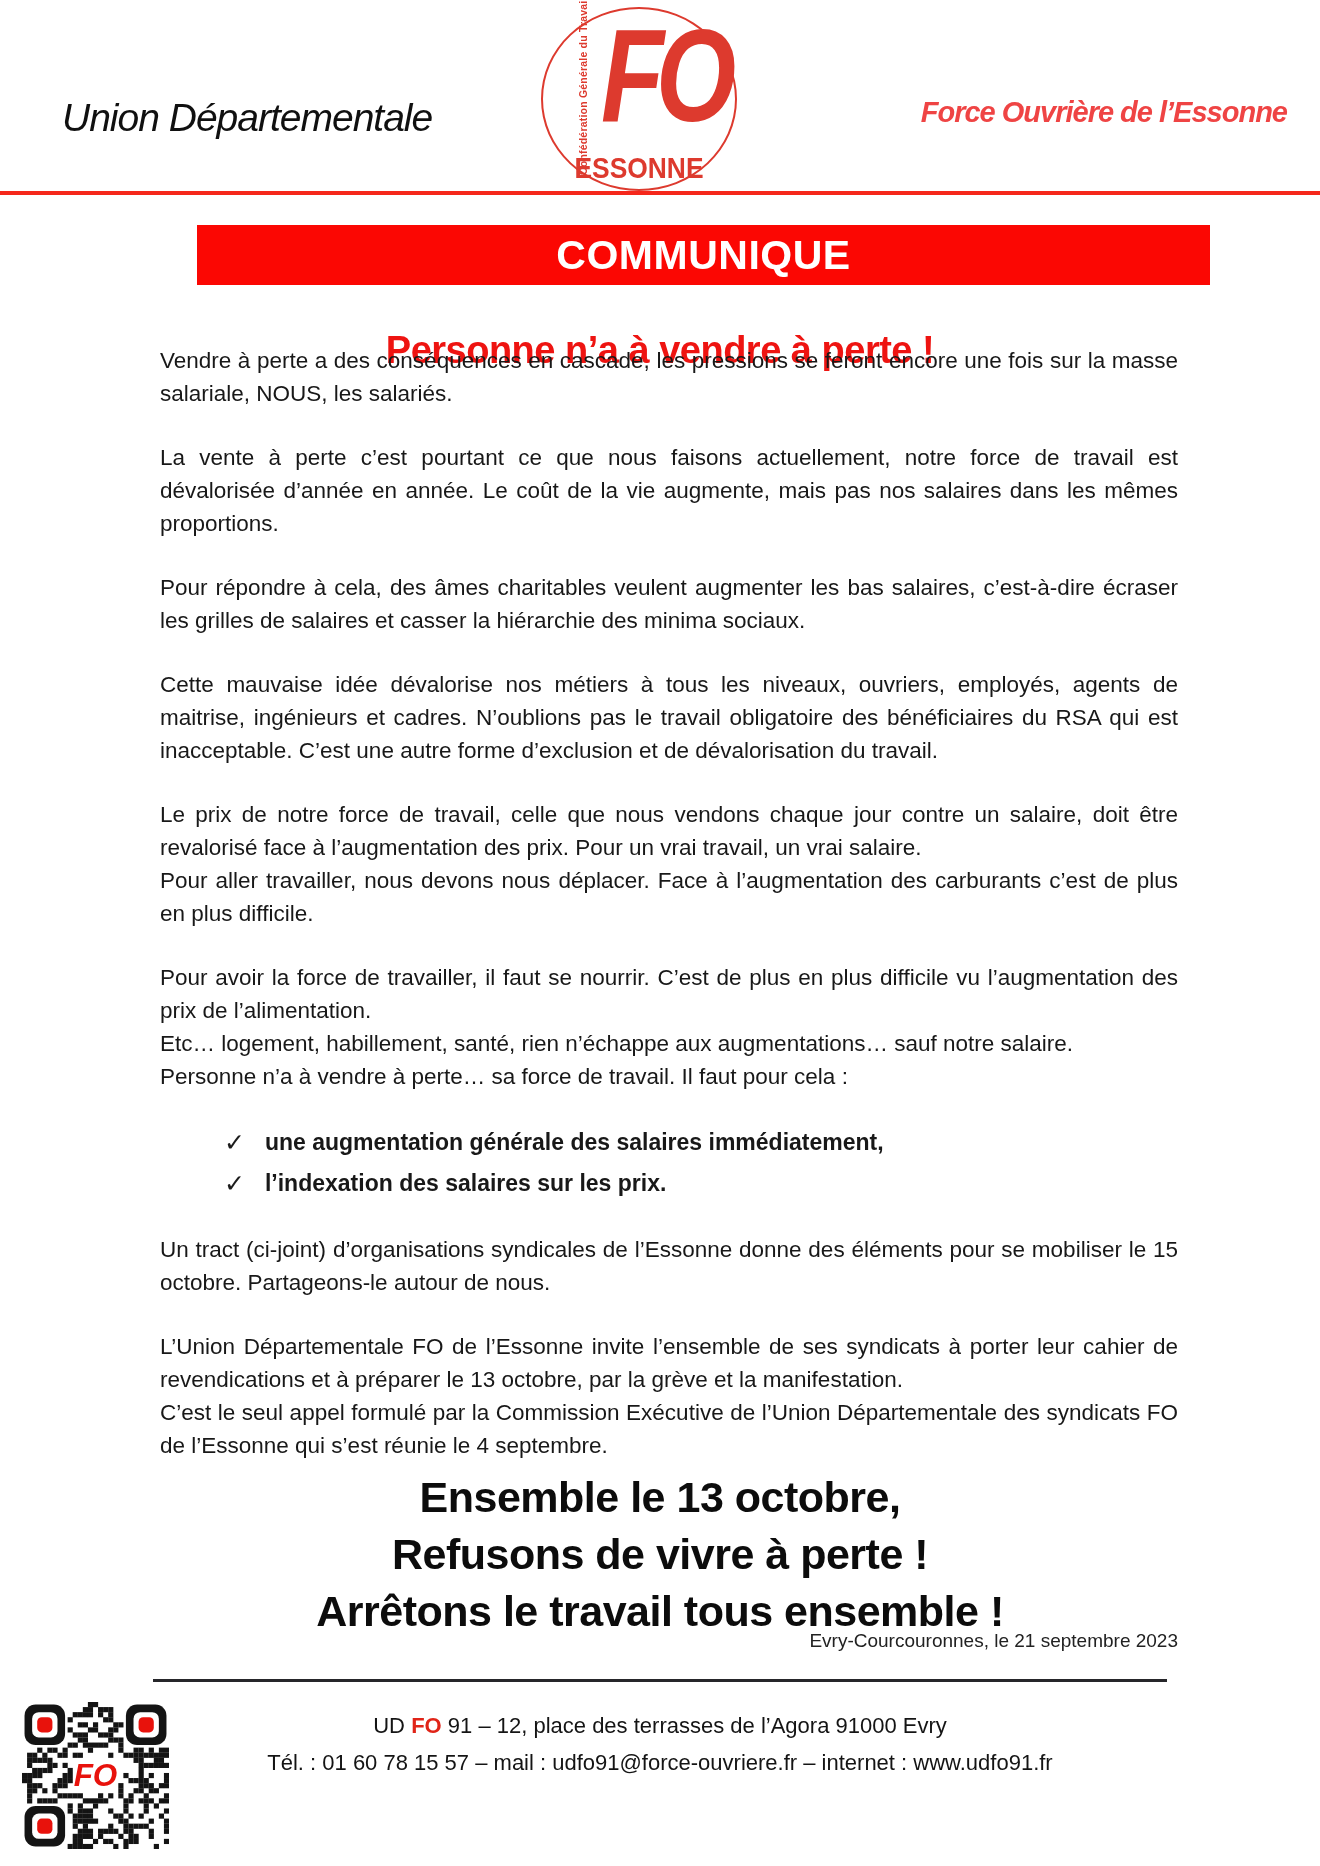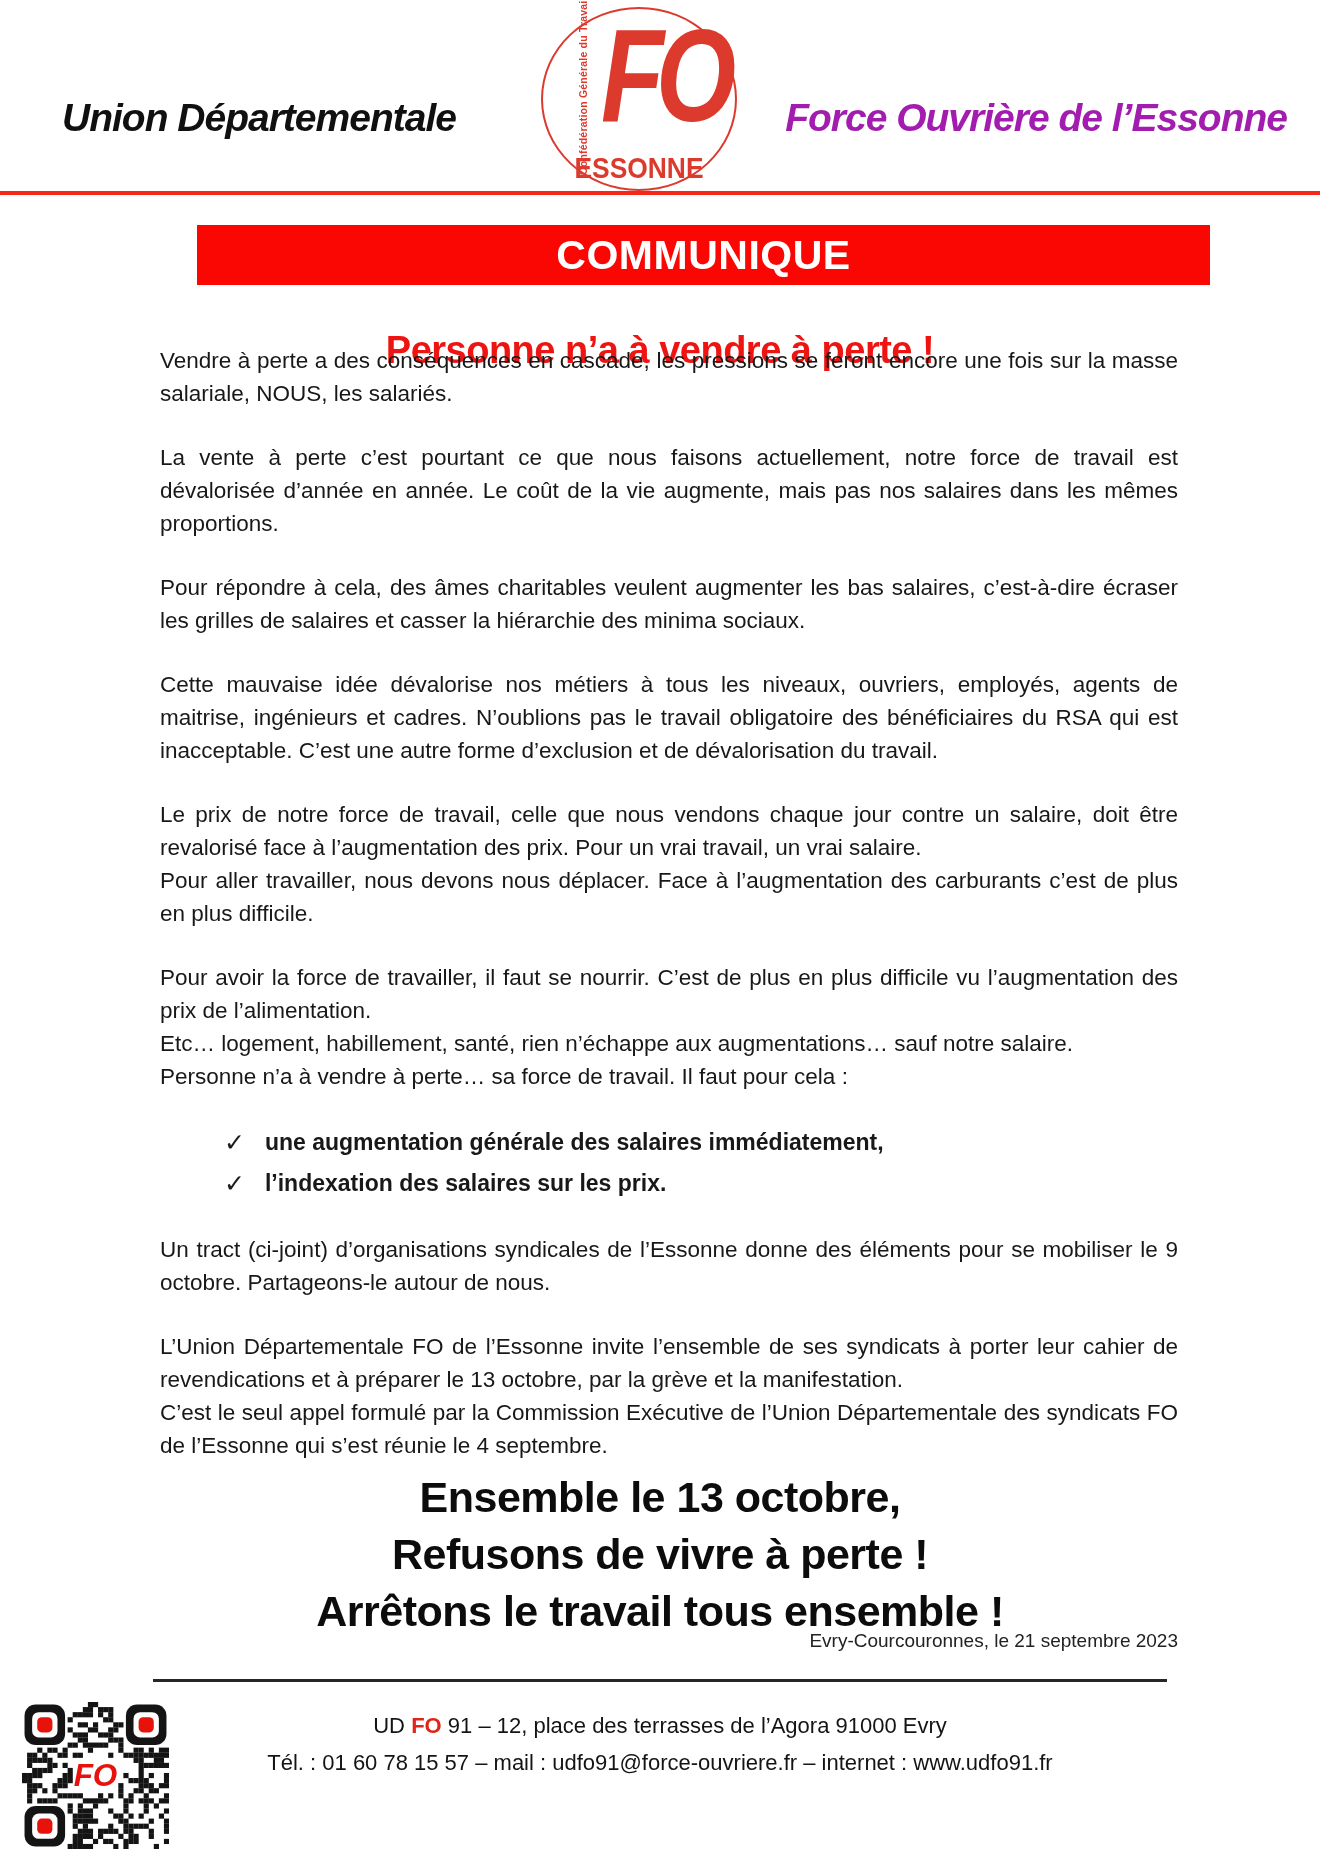--- a/index.html
+++ b/index.html
@@ -4,25 +4,25 @@
 <style>
   * { margin:0; padding:0; box-sizing:border-box; }
   html,body { background:#ffffff; }
   .page {
     position:relative; width:1320px; height:1866px; background:#fff;
     font-family:"Liberation Sans", sans-serif; color:#161616; overflow:hidden;
   }
   
   .header-left {
     position:absolute; left:62px; top:96px;
-    font-size:39px; font-weight:700; font-style:italic; letter-spacing:-1px; color:#101010;
+    font-size:39px; font-weight:400; font-style:italic; letter-spacing:-1px; color:#101010;
   }
   .header-right {
     position:absolute; right:33px; top:96px;
-    font-size:39px; font-weight:700; font-style:italic; letter-spacing:-1px; color:#a21caf;
+    font-size:29px; font-weight:700; font-style:italic; letter-spacing:-1px; color:#ef4444;
   }
   .logo {
     position:absolute; left:541px; top:7px; width:196px; height:184px;
     border:2px solid var(--logo-red); border-radius:50%; background:#fff;
   }
   .logo-fo {
     position:absolute; left:58px; top:-16px;
     font-size:132px; font-weight:700; font-style:italic; letter-spacing:-10px;
     transform:scaleX(.78); transform-origin:left center; line-height:1.25;
     color:var(--logo-red);
@@ -128,21 +128,21 @@
           <span class="check">✓</span>
           <span>une augmentation générale des salaires immédiatement,</span>
         </div>
         <div class="bullet">
           <span class="check">✓</span>
           <span>l’indexation des salaires sur les prix.</span>
         </div>
       </div>
     <div id="paras-after">
         <div class="para">
-          <div>Un tract (ci-joint) d’organisations syndicales de l’Essonne donne des éléments pour se mobiliser le 9 octobre. Partageons-le autour de nous.</div>
+          <div>Un tract (ci-joint) d’organisations syndicales de l’Essonne donne des éléments pour se mobiliser le 15 octobre. Partageons-le autour de nous.</div>
         </div>
         <div class="para">
           <div>L’Union Départementale FO de l’Essonne invite l’ensemble de ses syndicats à porter leur cahier de revendications et à préparer le 13 octobre, par la grève et la manifestation.</div>
           <div>C’est le seul appel formulé par la Commission Exécutive de l’Union Départementale des syndicats FO de l’Essonne qui s’est réunie le 4 septembre.</div>
         </div>
       </div>
   </div>
 
   <div class="closing" id="closing">
       <div>Ensemble le 13 octobre,</div>

